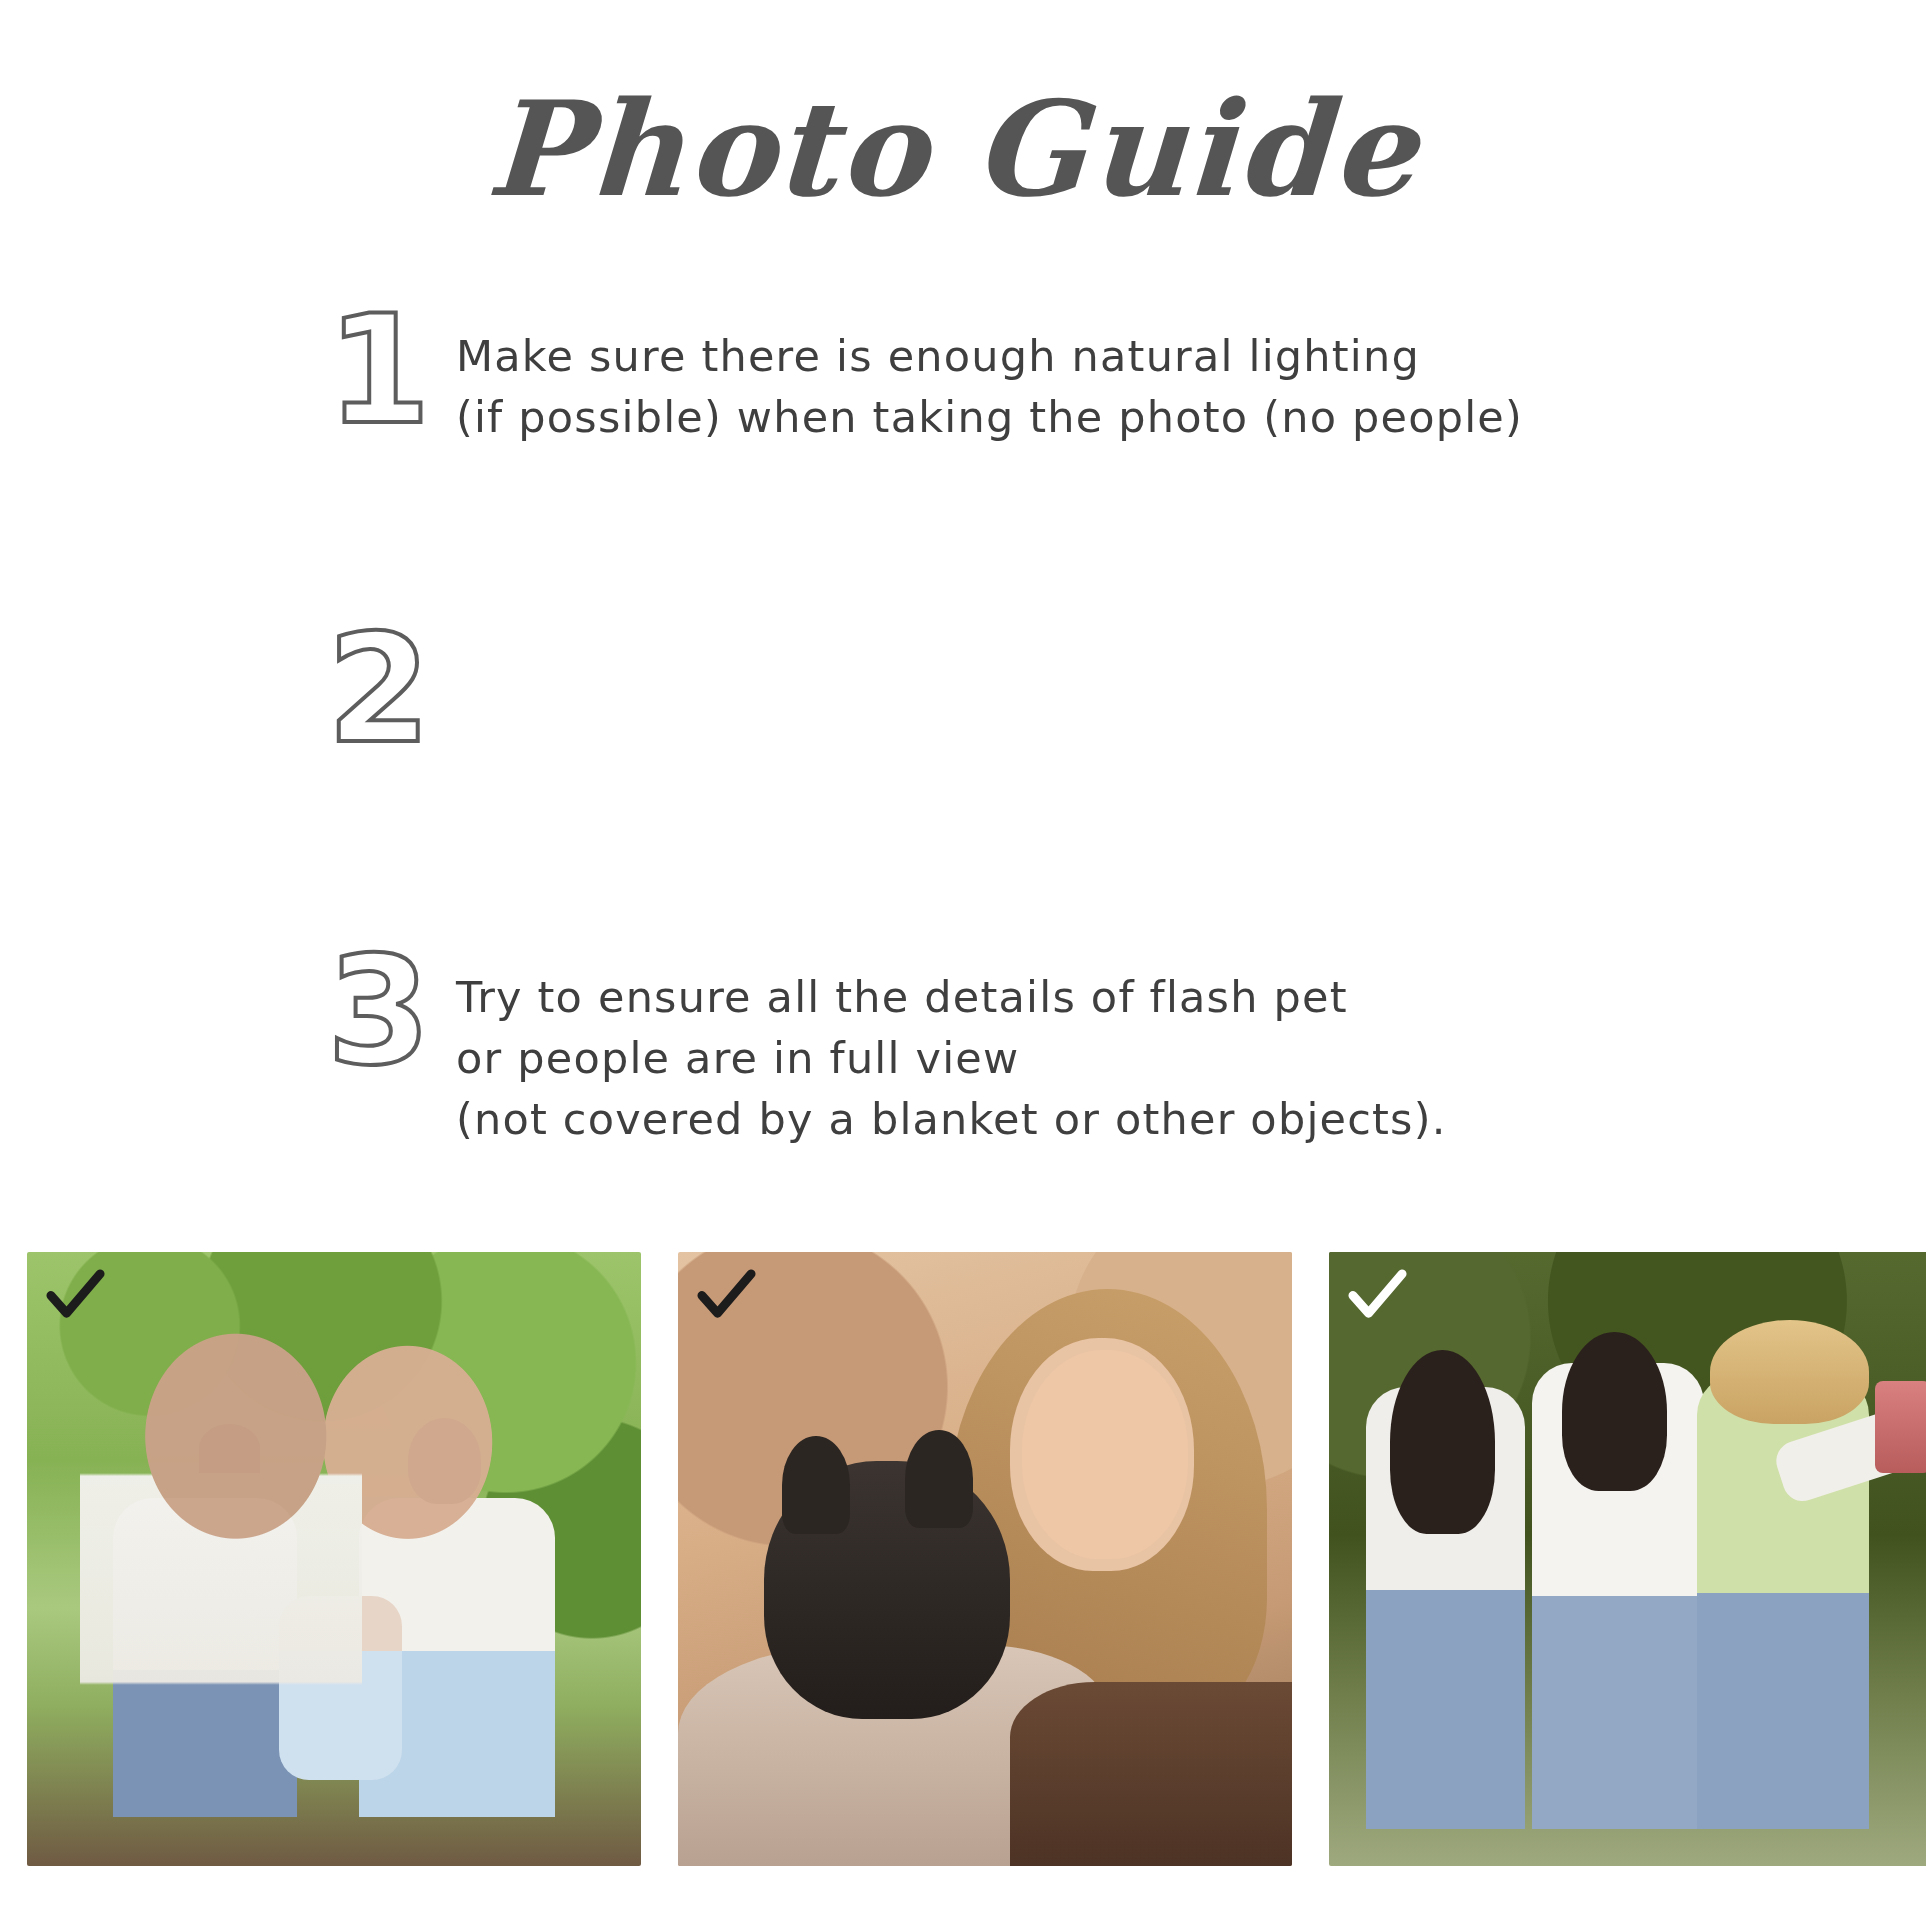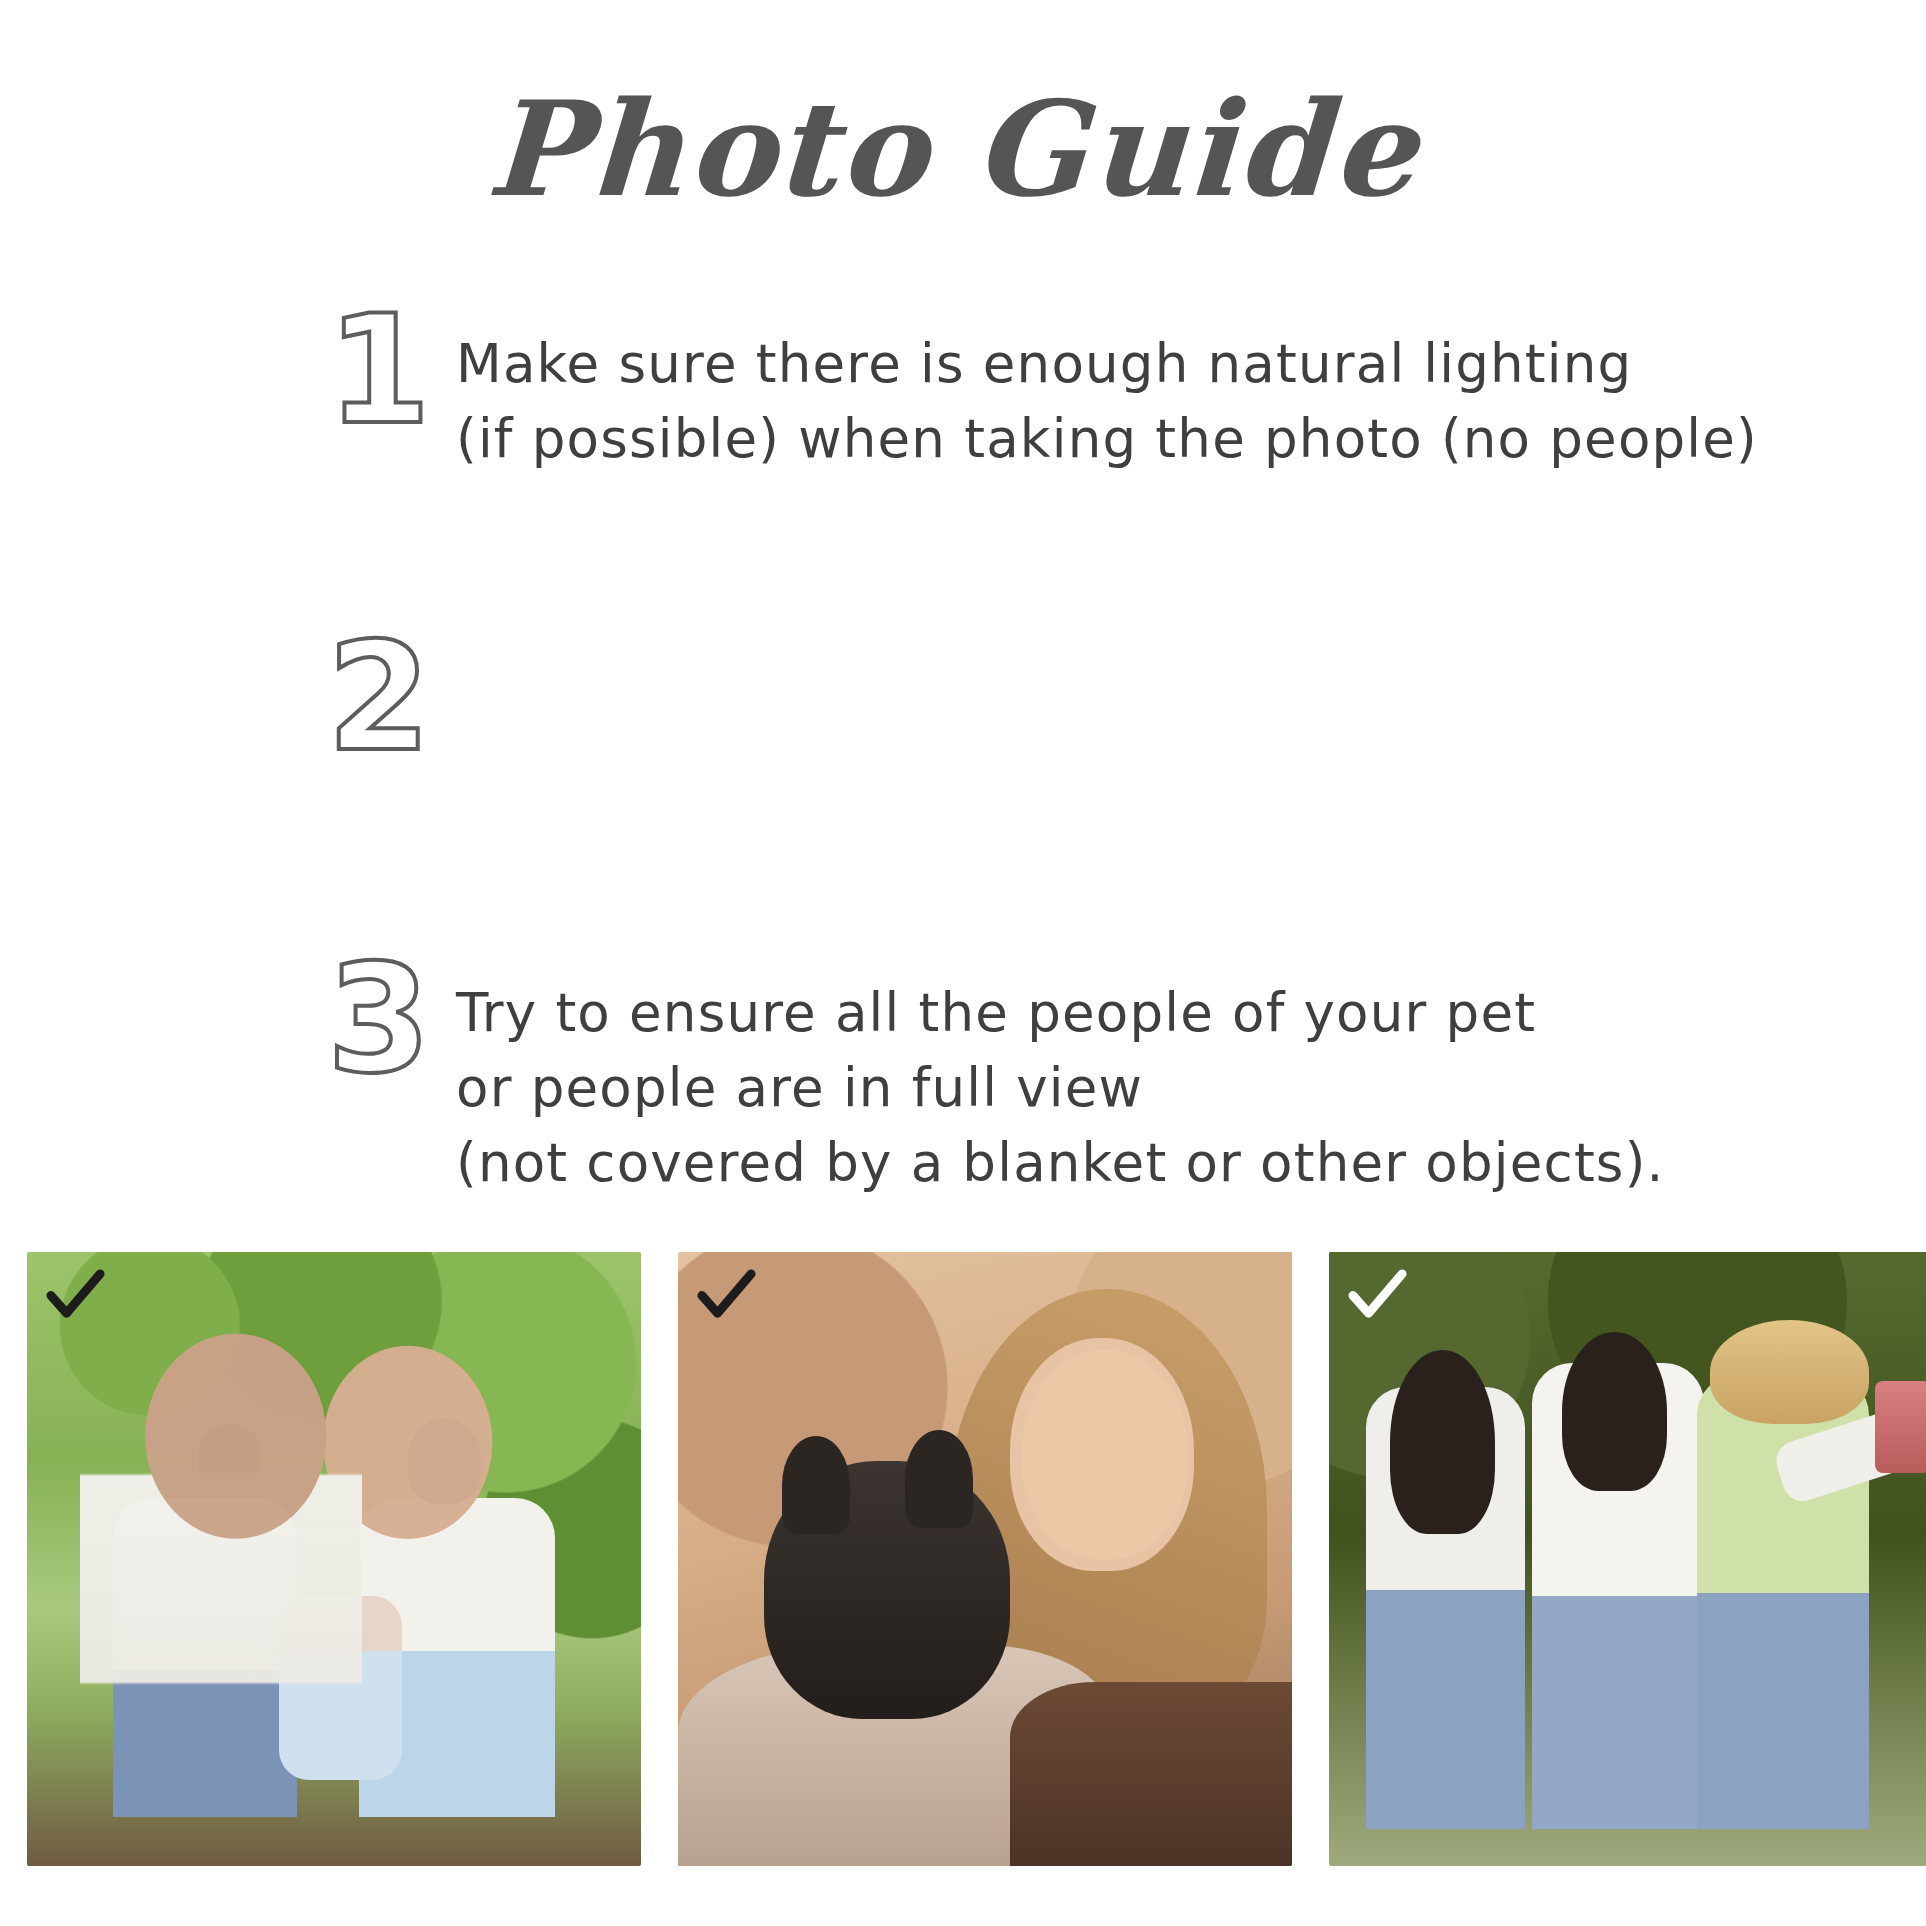--- a/index.html
+++ b/index.html
@@ -57,21 +57,21 @@
     line-height: 1;
     color: #ffffff;
     -webkit-text-stroke: 4px #5d5d5d;
     text-align: left;
     margin-top: -24px;
     letter-spacing: 0px;
   }
   .step-text {
     flex: 1 1 auto;
     font-family: "DejaVu Sans", sans-serif;
-    font-size: 53px;
+    font-size: 43px;
     line-height: 1.42;
     color: #3f3f3f;
     letter-spacing: 1.2px;
     font-weight: 400;
     padding-top: 6px;
   }
   .step-text .ln { display: block; white-space: nowrap; }
 
   
   #step-1 { margin-bottom: 170px; }
@@ -187,21 +187,21 @@
     </div>
   </div>
 
   <div class="step" id="step-2">
     <div class="step-num">2</div>
   </div>
 
   <div class="step" id="step-3">
     <div class="step-num">3</div>
     <div class="step-text">
-      <span class="ln">Try to ensure all the people of your pet</span>
+      <span class="ln">Try to ensure all the details of flash pet</span>
       <span class="ln">or people are in full view</span>
       <span class="ln">(not covered by a blanket or other objects).</span>
     </div>
   </div>
 
 </div>
 
 <div class="photo-row">
 
   <div class="photo">

